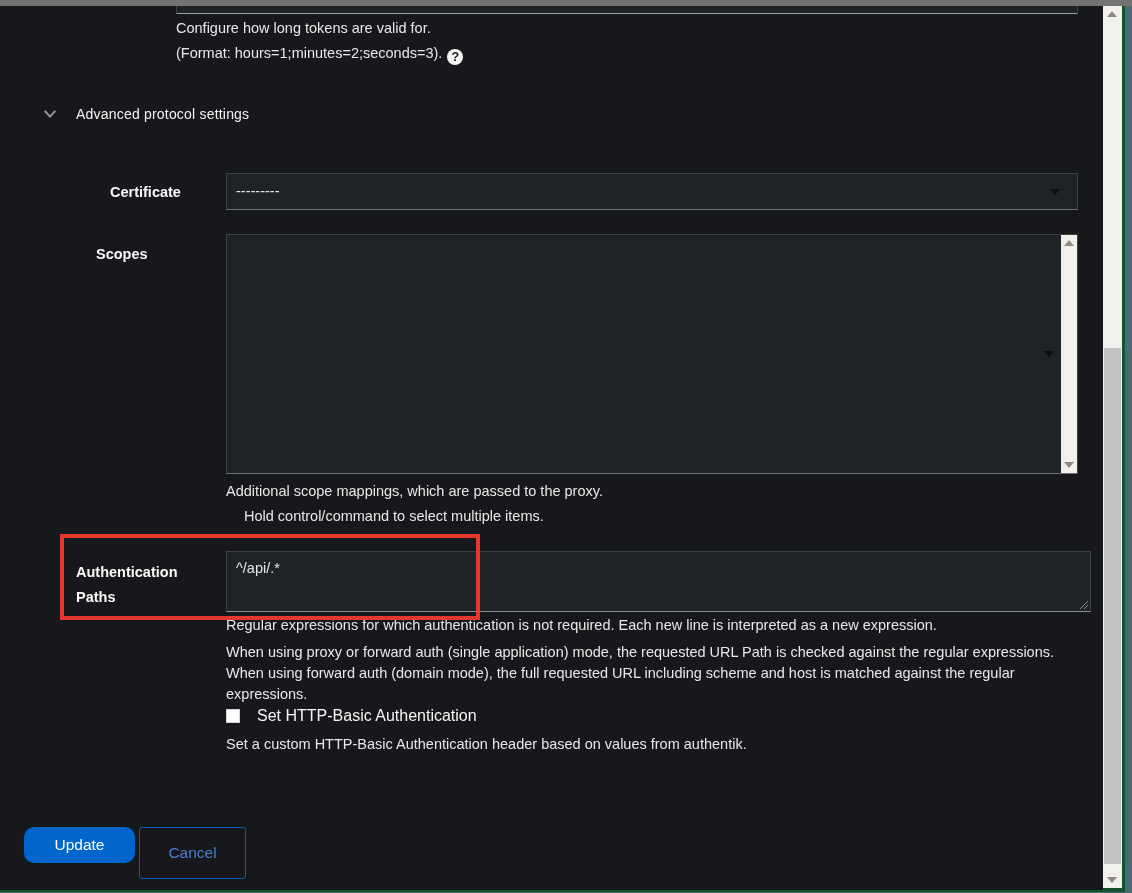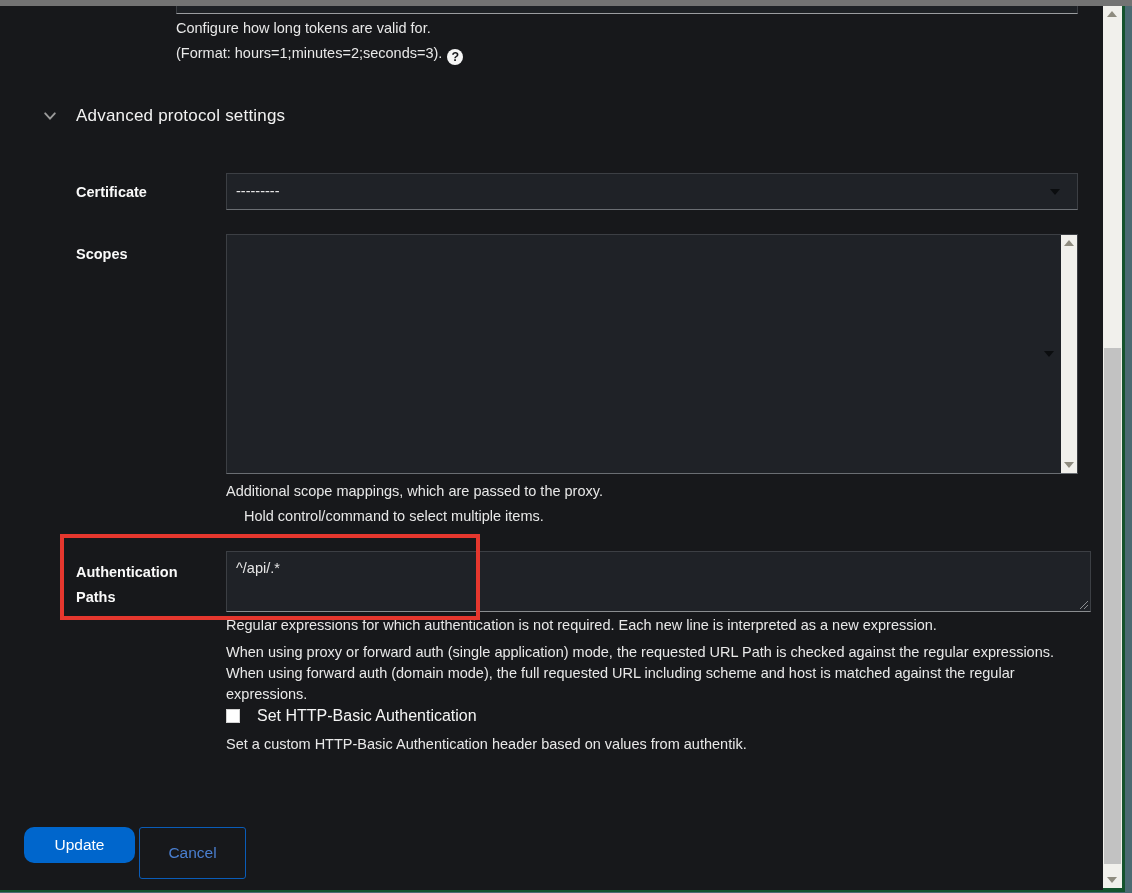--- a/index.html
+++ b/index.html
@@ -14,21 +14,21 @@
 
   .help-text { position:absolute; color:#e8e8e8; font-size:14.5px; white-space:nowrap; }
   .help-wrap  { position:absolute; color:#e8e8e8; font-size:14.5px; line-height:21px; }
 
   .qmark { display:inline-block; width:16px; height:16px; margin-left:5px; border-radius:50%;
       background:#f5f5f5; color:#15161a; font-size:12.5px; font-weight:bold; text-align:center;
       line-height:16px; vertical-align:-3px; }
 
   .section-head { position:absolute; left:43px; top:100px; display:flex; align-items:center; }
   .chev { width:14px; height:14px; margin-right:19px; }
-  .section-title { color:#f2f2f2; font-size:17px; letter-spacing:.2px; }
+  .section-title { color:#f2f2f2; font-size:14px; letter-spacing:.2px; }
 
   .field-label { position:absolute; left:76px; color:#fafafa; font-size:14.5px; font-weight:bold; }
 
   .pf-select { position:absolute; left:226px; width:852px; background:#1f2227;
       border:1px solid #3c3f44; border-bottom-color:#6a6e73; color:#e6e6e6; font-size:14.5px; }
   .caret-down { position:absolute; width:0; height:0; border-left:5px solid transparent;
       border-right:5px solid transparent; border-top:6px solid #0b0d0f; }
 
   #certificate-select { top:167px; height:37px; line-height:35px; padding-left:9px; cursor:pointer; }
 
@@ -82,27 +82,27 @@
       <span>(Format: hours=1;minutes=2;seconds=3).</span><span class="qmark">?</span>
     </p>
 
     <div class="section-head">
       <svg class="chev" viewBox="0 0 16 16">
         <path d="M2.5 5 L8 11 L13.5 5" fill="none" stroke="#9a9a9a" stroke-width="2.2" stroke-linecap="round"></path>
       </svg>
       <span class="section-title">Advanced protocol settings</span>
     </div>
 
-    <div class="field-label" style="top:178px;">Certificate</div>
+    <div class="field-label" style="top:178px;margin-left:34px;">Certificate</div>
     <div class="pf-select" id="certificate-select">
       <span>---------</span>
       <span class="caret-down" style="right:17px; top:15px;"></span>
     </div>
 
-    <div class="field-label" style="top:240px;">Scopes</div>
+    <div class="field-label" style="top:240px;margin-left:20px;">Scopes</div>
     <div class="pf-select" id="scopes-listbox">
       <span class="caret-down" style="right:23px; top:116px;"></span>
       <div class="inner-scrollbar">
         <span class="sb-arrow-up"></span>
         <span class="sb-arrow-down"></span>
       </div>
     </div>
     <p class="help-text" style="left:226px; top:477px;">Additional scope mappings, which are passed to the proxy.</p>
     <p class="help-text" style="left:226px; top:502px;margin-left:18px;">Hold control/command to select multiple items.</p>
 

